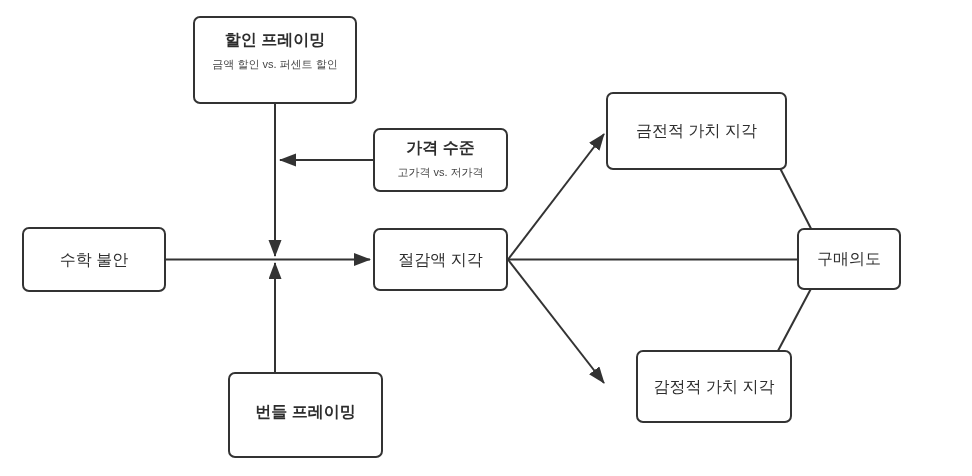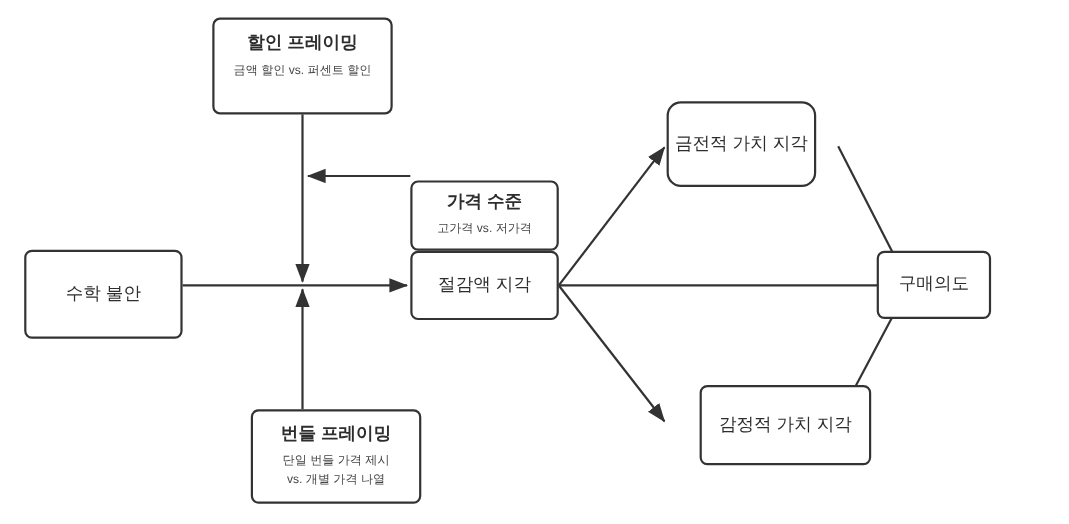--- a/index.html
+++ b/index.html
@@ -40,25 +40,25 @@
     margin-bottom: 6px;
   }
   .node .subtitle {
     font-size: 11px;
     color: #454545;
     line-height: 1.55;
     white-space: pre-line;
   }
   
   #node-discount  { left: 193px; top:  16px; width: 164px; height: 88px; padding-bottom: 16px; }
-  #node-price     { left: 373px; top: 128px; width: 135px; height: 64px; margin-top: 36px; }
-  #node-math      { left:  22px; top: 227px; width: 144px; height: 81px; }
+  #node-price     { left: 373px; top: 128px; width: 135px; height: 64px; }
+  #node-math      { left:  22px; top: 227px; width: 144px; height: 65px; }
   #node-savings   { left: 373px; top: 228px; width: 135px; height: 63px; }
   #node-bundle    { left: 194px; top: 372px; width: 155px; height: 86px; margin-left: 34px; }
-  #node-monetary  { left: 606px; top:  92px; width: 136px; height: 78px; border-radius: 13px; }
+  #node-monetary  { left: 606px; top:  92px; width: 181px; height: 78px; }
   #node-emotional { left: 636px; top: 350px; width: 156px; height: 73px; }
   #node-purchase  { left: 797px; top: 228px; width: 104px; height: 62px; }
 </style>
 </head>
 <body>
 
 <div class="canvas">
 
   <svg class="edges-layer" viewBox="0 0 972 476" xmlns="http://www.w3.org/2000/svg">
     <defs>
@@ -99,22 +99,20 @@
   <div class="node" id="node-math">
     <div class="title">수학 불안</div>
   </div>
 
   <div class="node" id="node-savings">
     <div class="title">절감액 지각</div>
   </div>
 
   <div class="node titled" id="node-bundle">
     <div class="title">번들 프레이밍</div>
-    <div class="subtitle">단일 번들 가격 제시
-vs. 개별 가격 나열</div>
   </div>
 
   <div class="node" id="node-monetary">
     <div class="title">금전적 가치 지각</div>
   </div>
 
   <div class="node" id="node-emotional">
     <div class="title">감정적 가치 지각</div>
   </div>
 

